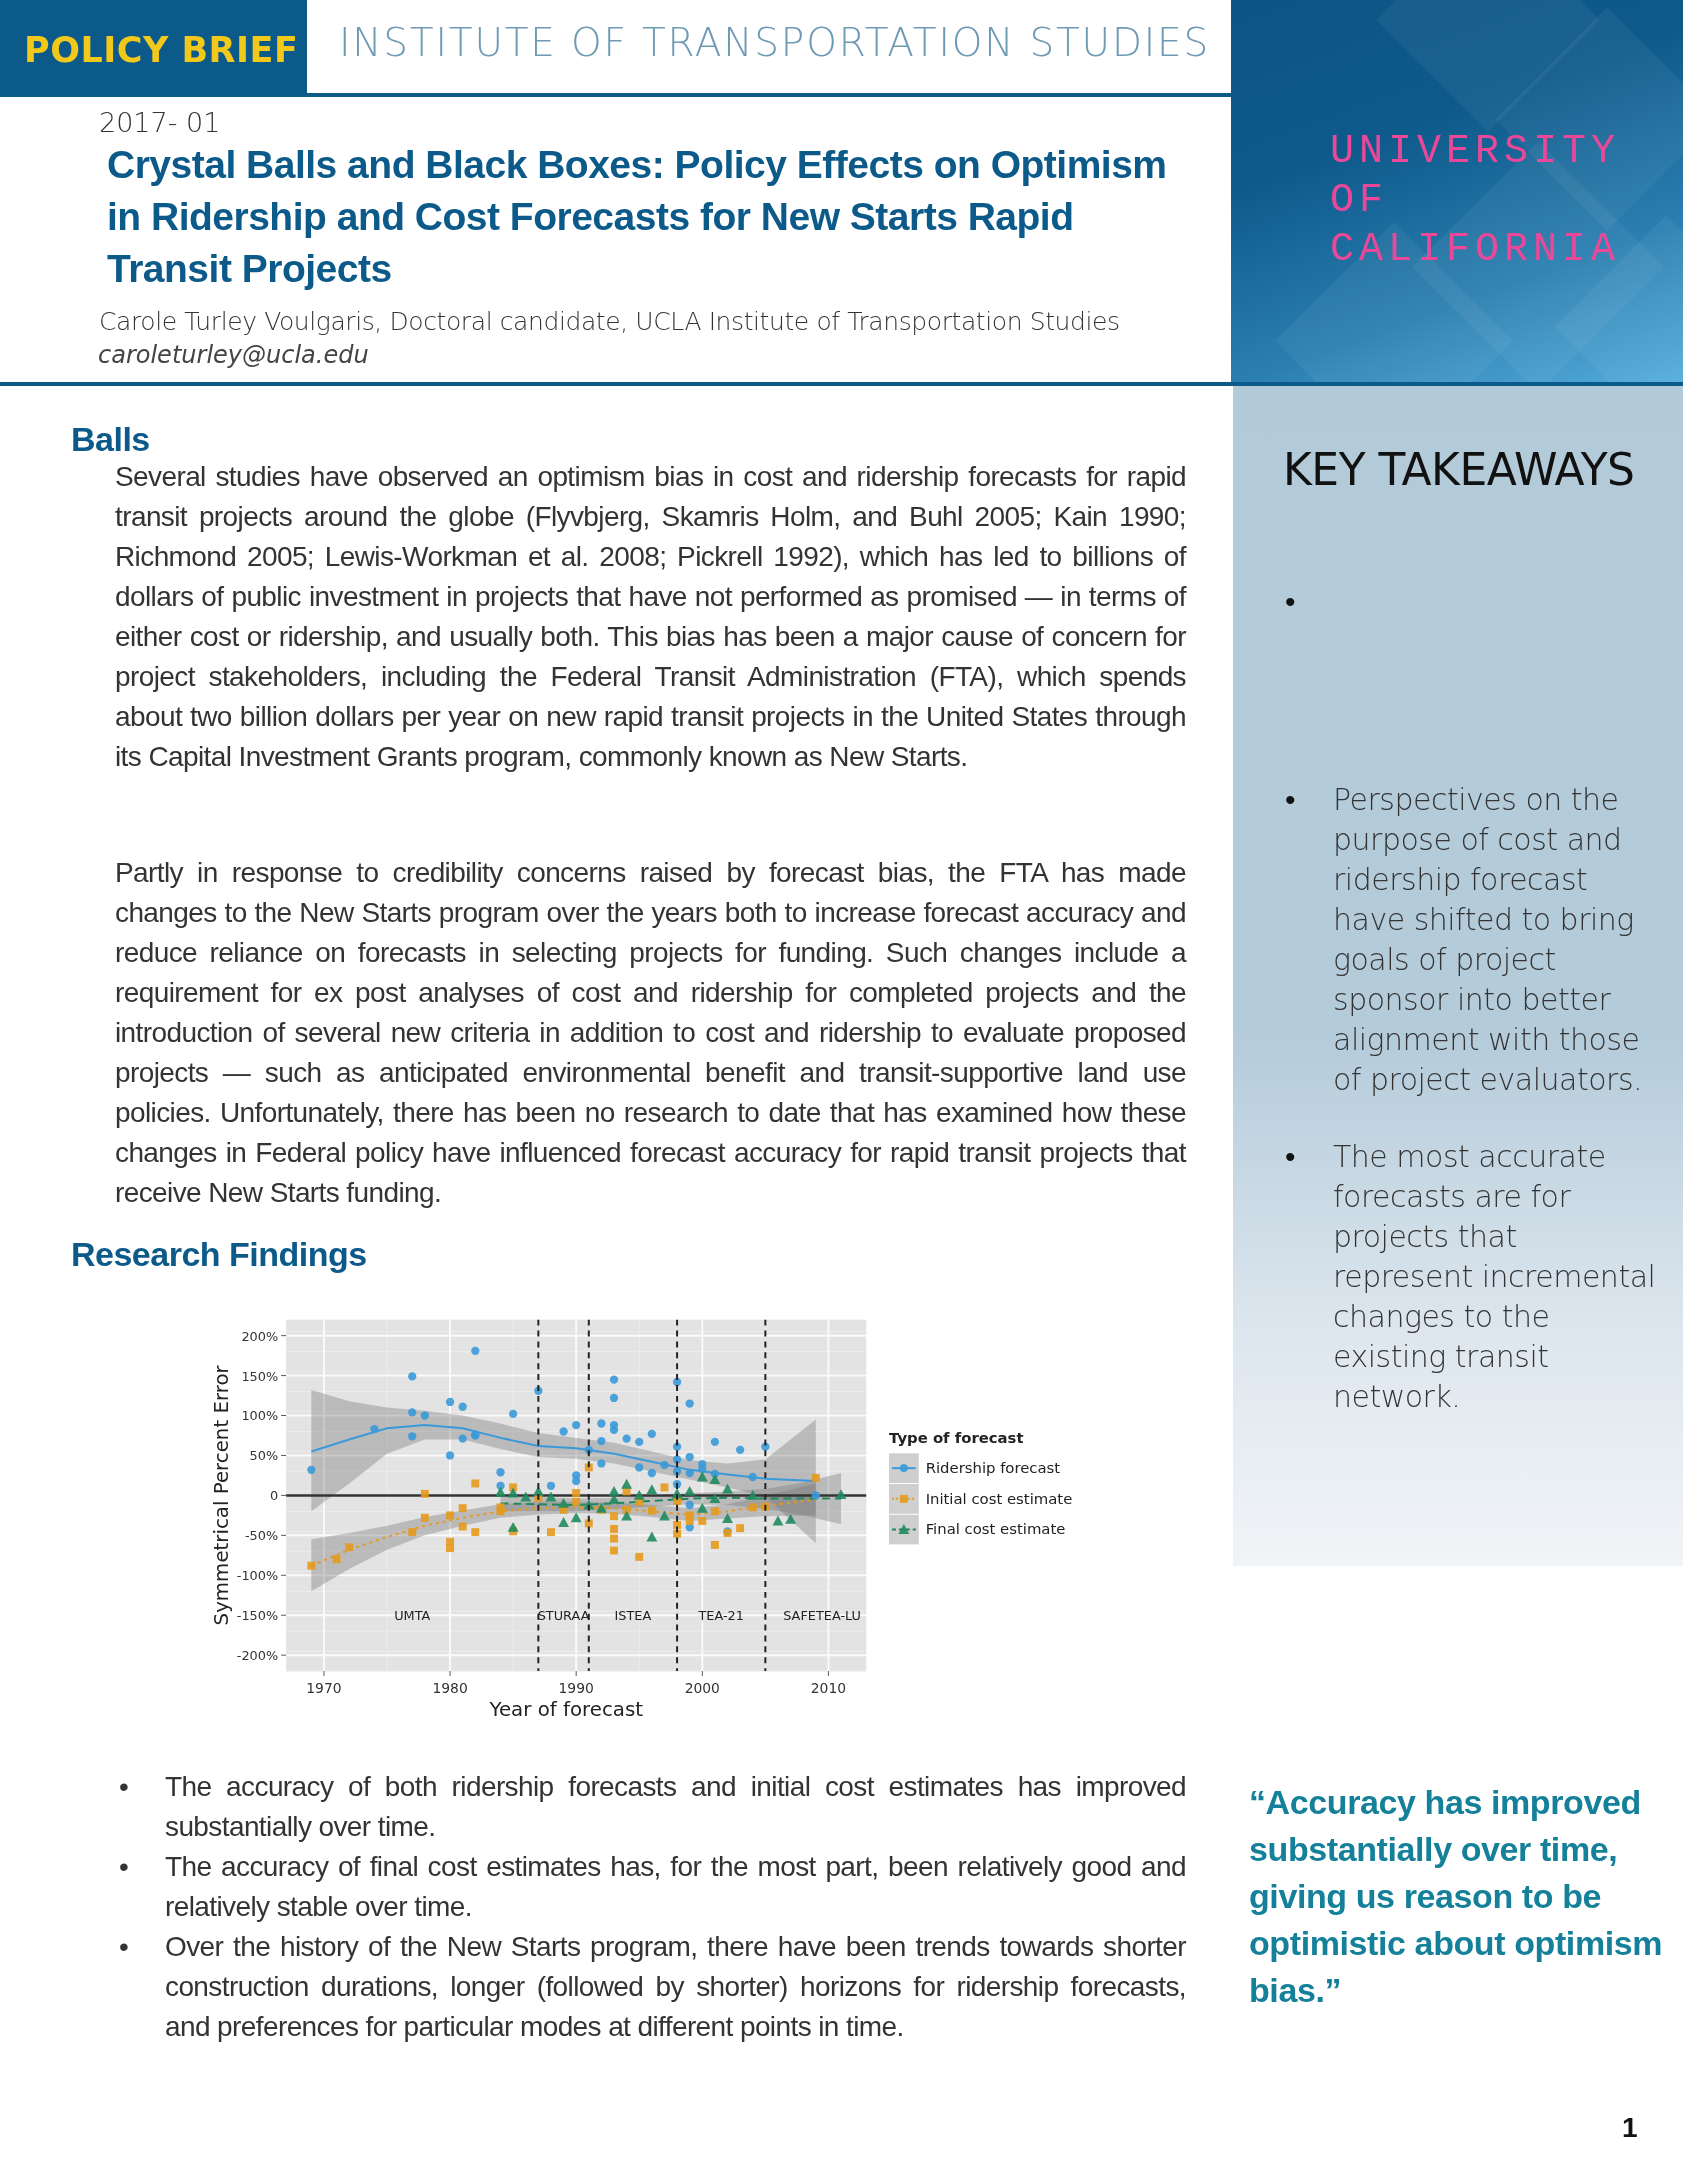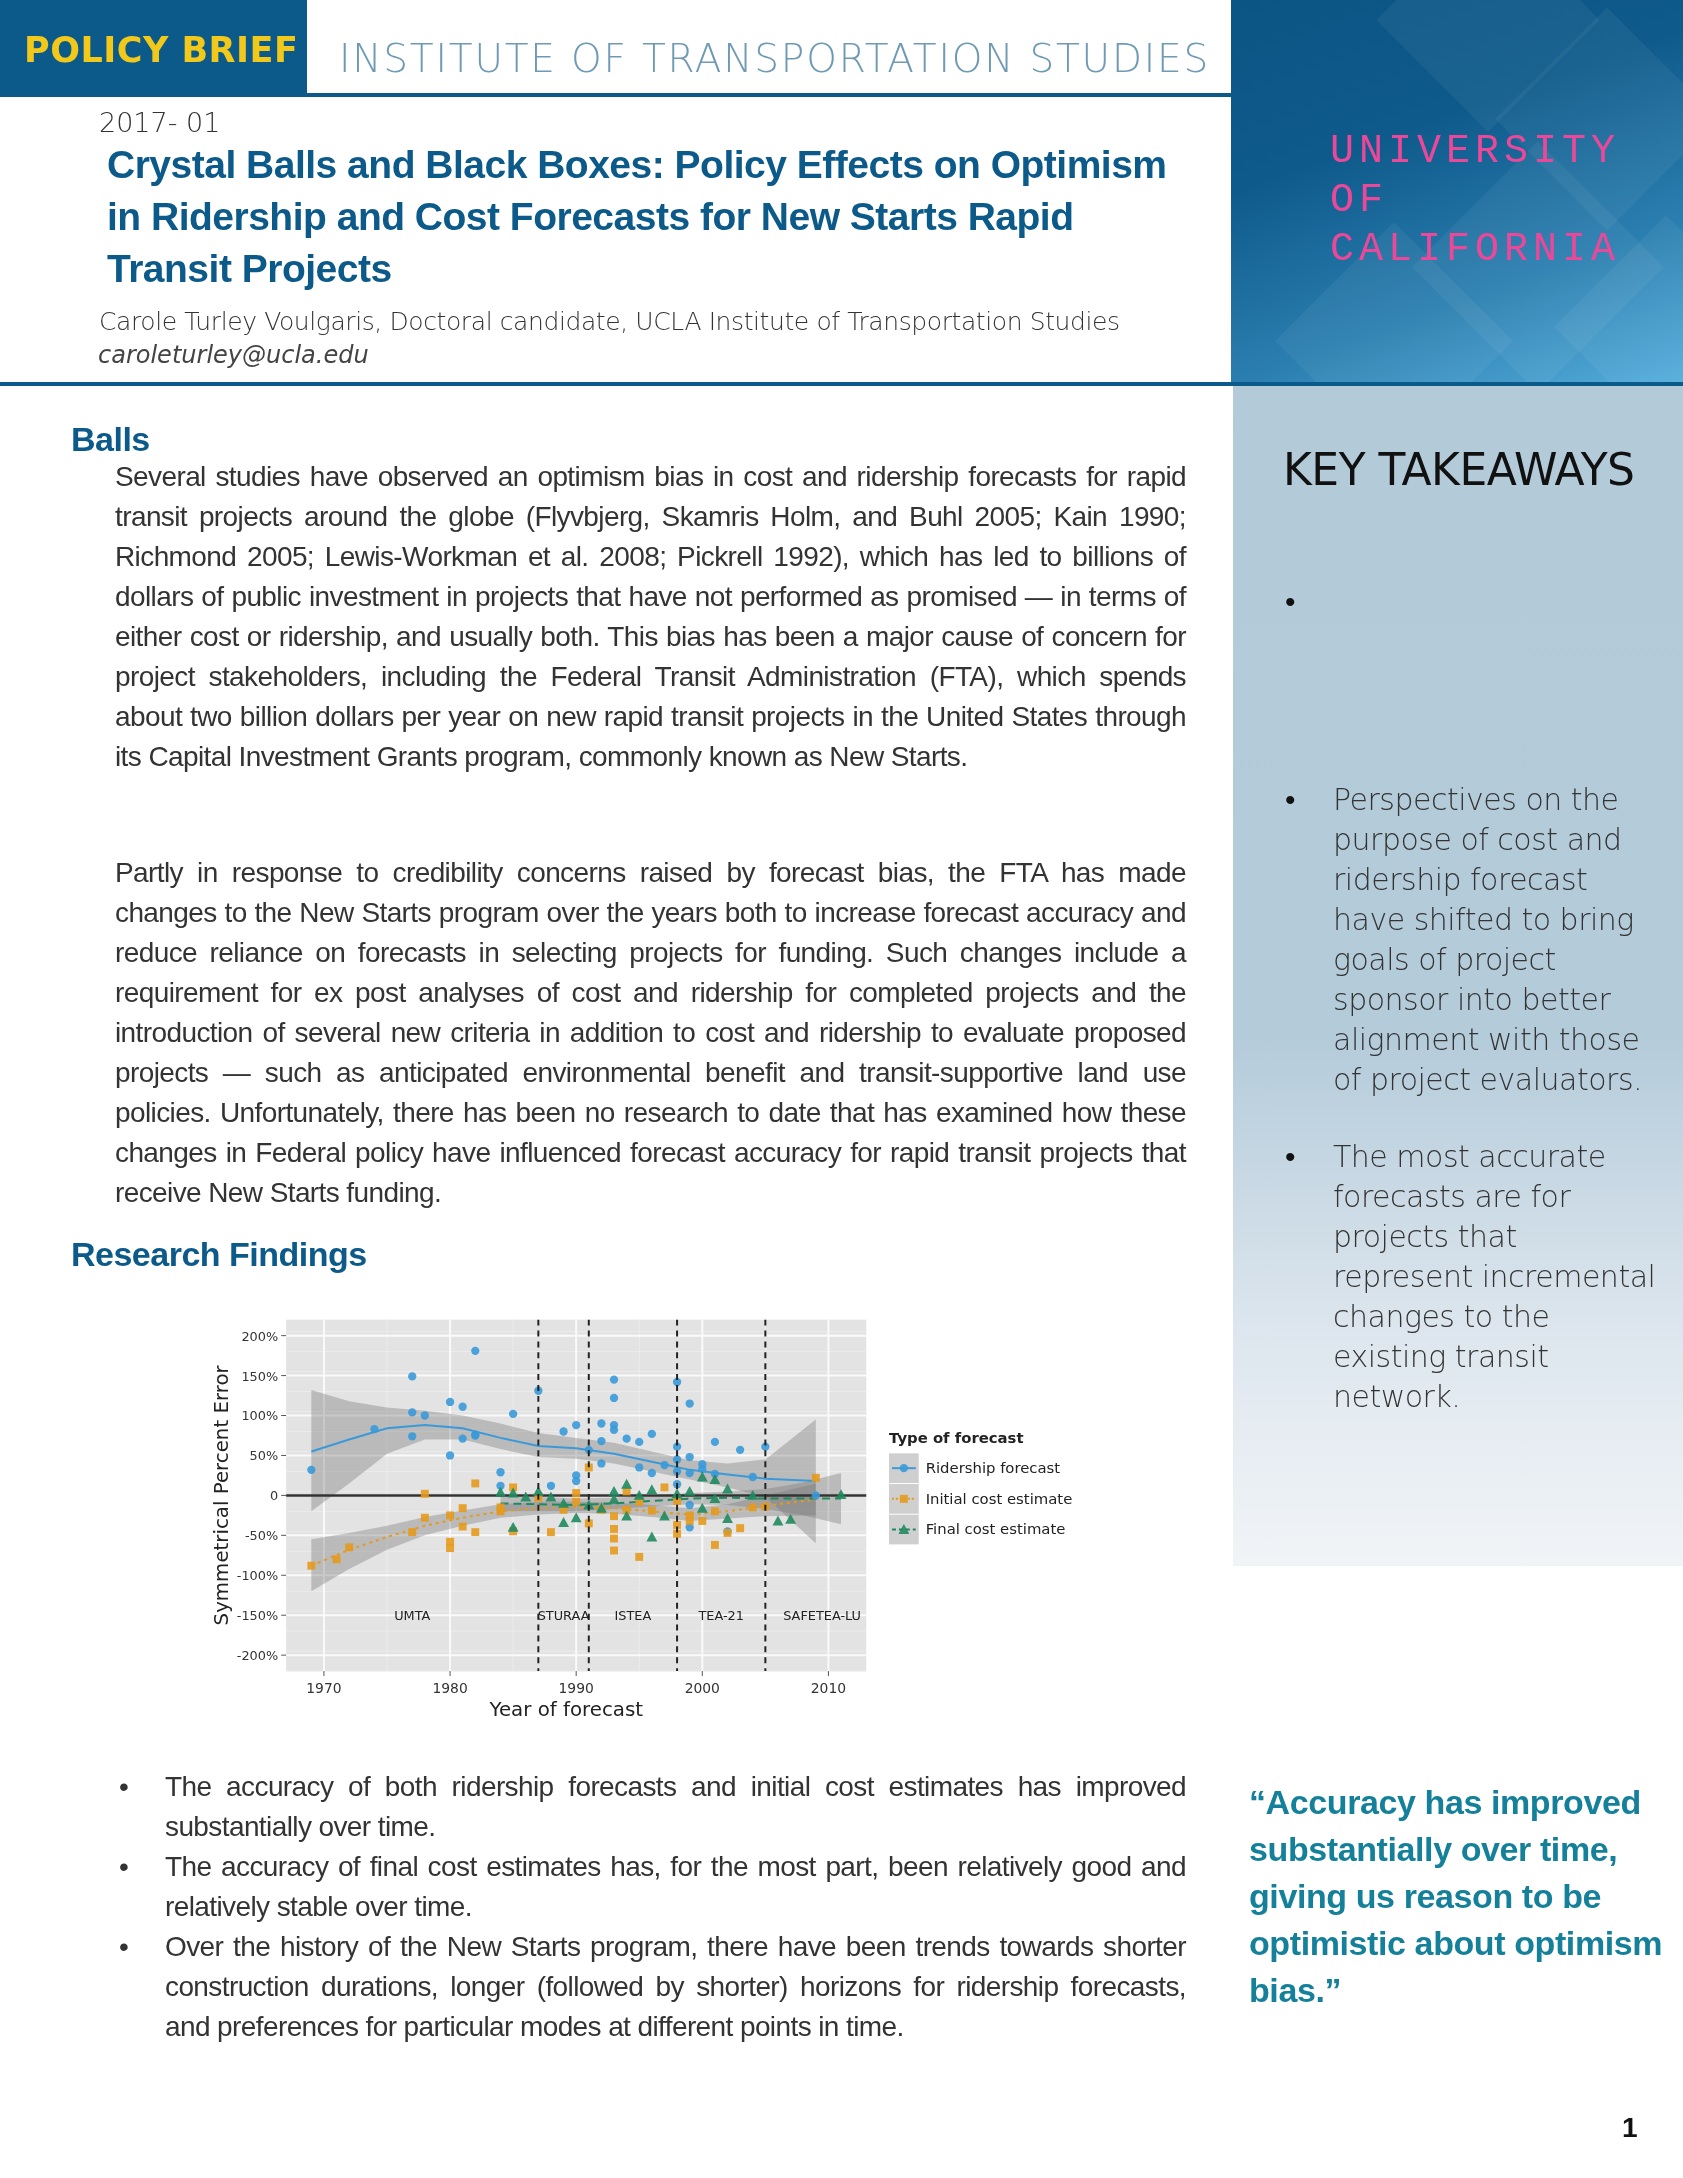--- a/index.html
+++ b/index.html
@@ -1,21 +1,21 @@
 <!DOCTYPE html>
 <html><head>
 <meta charset="utf-8">
 <style>
   html, body { margin:0; padding:0; }
   body { width:1683px; height:2178px; position:relative; background:#ffffff; font-family:"Liberation Sans", sans-serif; overflow:hidden; }
   .abs { position:absolute; }
   
   #pb-box { left:0; top:0; width:307px; height:97px; background:#0c5a8a; }
   #pb-text { left:24px; top:30px; color:#f2c81a; font-size:35px; font-weight:bold; font-family:"DejaVu Sans", sans-serif; letter-spacing:0.5px; }
-  #its-text { left:339px; top:36px; color:#6f9ab4; font-size:39px; font-family:"DejaVu Sans", sans-serif; letter-spacing:1.8px; font-weight:300; }
+  #its-text { left:339px; top:20px; color:#6f9ab4; font-size:39px; font-family:"DejaVu Sans", sans-serif; letter-spacing:1.8px; font-weight:300; }
   #hdr-rule { left:0; top:93px; width:1231px; height:4px; background:#0c5a8a; }
   #title-rule { left:0; top:382px; width:1231px; height:4px; background:#0c5a8a; }
   
   #uc-panel { left:1231px; top:0; width:452px; height:386px;
     background: linear-gradient(160deg, #0b5584 0%, #0e5a8b 35%, #2b7fb0 70%, #55aedc 100%); overflow:hidden; }
   #uc-panel .tri { position:absolute; background:rgba(255,255,255,0.05); transform:rotate(45deg); }
   #uc-text { left:1330px; top:127px; color:#ec4899; font-size:40px; font-family:Liberation Mono, monospace; letter-spacing:5px; line-height:49px; }
   #uc-bottom { left:1231px; top:382px; width:452px; height:4px; background:#0c5a8a; }
   #side-panel { left:1233px; top:386px; width:450px; height:1180px;
     background: linear-gradient(180deg, #b3cad9 0%, #b4cbda 55%, #dde6ee 80%, #f1f4f7 100%); }

